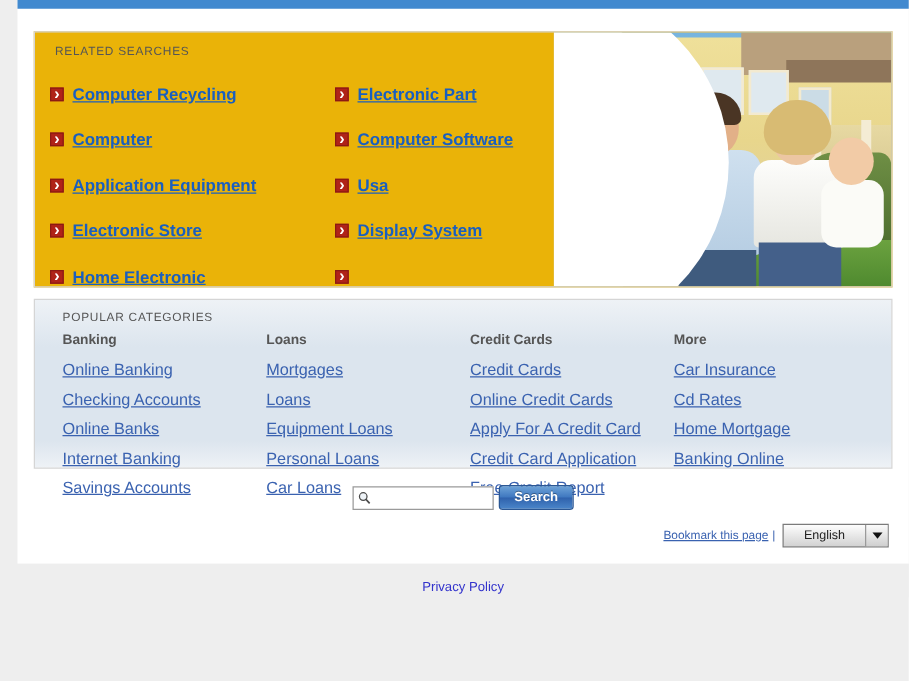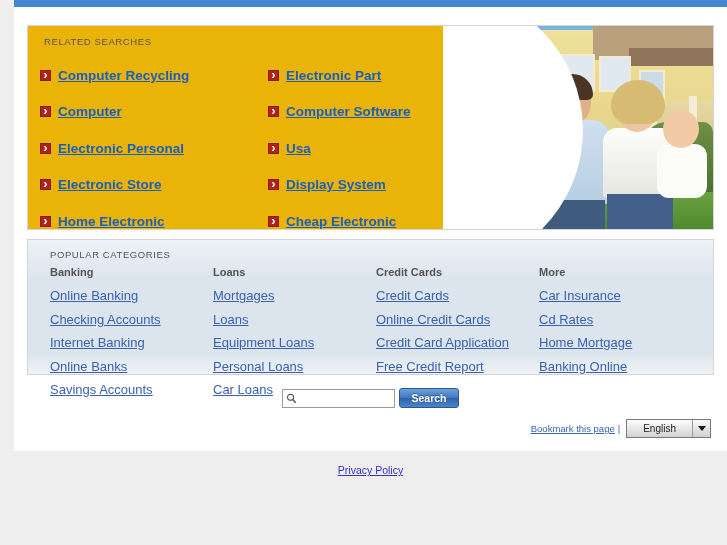--- a/index.html
+++ b/index.html
@@ -383,21 +383,20 @@
     left: 14px;
     top: 451px;
     width: 713px;
     text-align: center;
     padding-top: 9px;
     background: #eeeeee;
   }
   #privacy-link {
     font-size: 10.5px;
     color: #3333cc;
-    text-decoration: underline;
     cursor: pointer;
   }
 </style>
 </head>
 <body>
 
 <div id="page">
 
   <div id="top-bar"></div>
 
@@ -452,21 +451,21 @@
           <div class="link-row">
             <span class="bullet"></span>
             <span class="rel-link">Computer Recycling</span>
           </div>
           <div class="link-row">
             <span class="bullet"></span>
             <span class="rel-link">Computer</span>
           </div>
           <div class="link-row">
             <span class="bullet"></span>
-            <span class="rel-link">Electronic Personal</span>
+            <span class="rel-link">Application Equipment</span>
           </div>
           <div class="link-row">
             <span class="bullet"></span>
             <span class="rel-link">Electronic Store</span>
           </div>
           <div class="link-row">
             <span class="bullet"></span>
             <span class="rel-link">Home Electronic</span>
           </div>
         </div>
@@ -483,54 +482,54 @@
           <div class="link-row">
             <span class="bullet"></span>
             <span class="rel-link">Usa</span>
           </div>
           <div class="link-row">
             <span class="bullet"></span>
             <span class="rel-link">Display System</span>
           </div>
           <div class="link-row">
             <span class="bullet"></span>
-            <span class="rel-link">Cheap Electronic</span>
           </div>
         </div>
 
       </div>
     </div>
 
     <div id="categories-panel">
       <div id="categories-title">POPULAR CATEGORIES</div>
 
       <div id="categories-grid">
 
         <div class="cat-col">
           <div class="cat-head">Banking</div>
           <span class="cat-link">Online Banking</span>
           <span class="cat-link">Checking Accounts</span>
+          <span class="cat-link">Online Banks</span>
           <span class="cat-link">Internet Banking</span>
-          <span class="cat-link">Online Banks</span>
           <span class="cat-link">Savings Accounts</span>
         </div>
 
         <div class="cat-col">
           <div class="cat-head">Loans</div>
           <span class="cat-link">Mortgages</span>
           <span class="cat-link">Loans</span>
           <span class="cat-link">Equipment Loans</span>
           <span class="cat-link">Personal Loans</span>
           <span class="cat-link">Car Loans</span>
         </div>
 
         <div class="cat-col">
           <div class="cat-head">Credit Cards</div>
           <span class="cat-link">Credit Cards</span>
           <span class="cat-link">Online Credit Cards</span>
+          <span class="cat-link">Apply For A Credit Card</span>
           <span class="cat-link">Credit Card Application</span>
           <span class="cat-link">Free Credit Report</span>
         </div>
 
         <div class="cat-col">
           <div class="cat-head">More</div>
           <span class="cat-link">Car Insurance</span>
           <span class="cat-link">Cd Rates</span>
           <span class="cat-link">Home Mortgage</span>
           <span class="cat-link">Banking Online</span>

